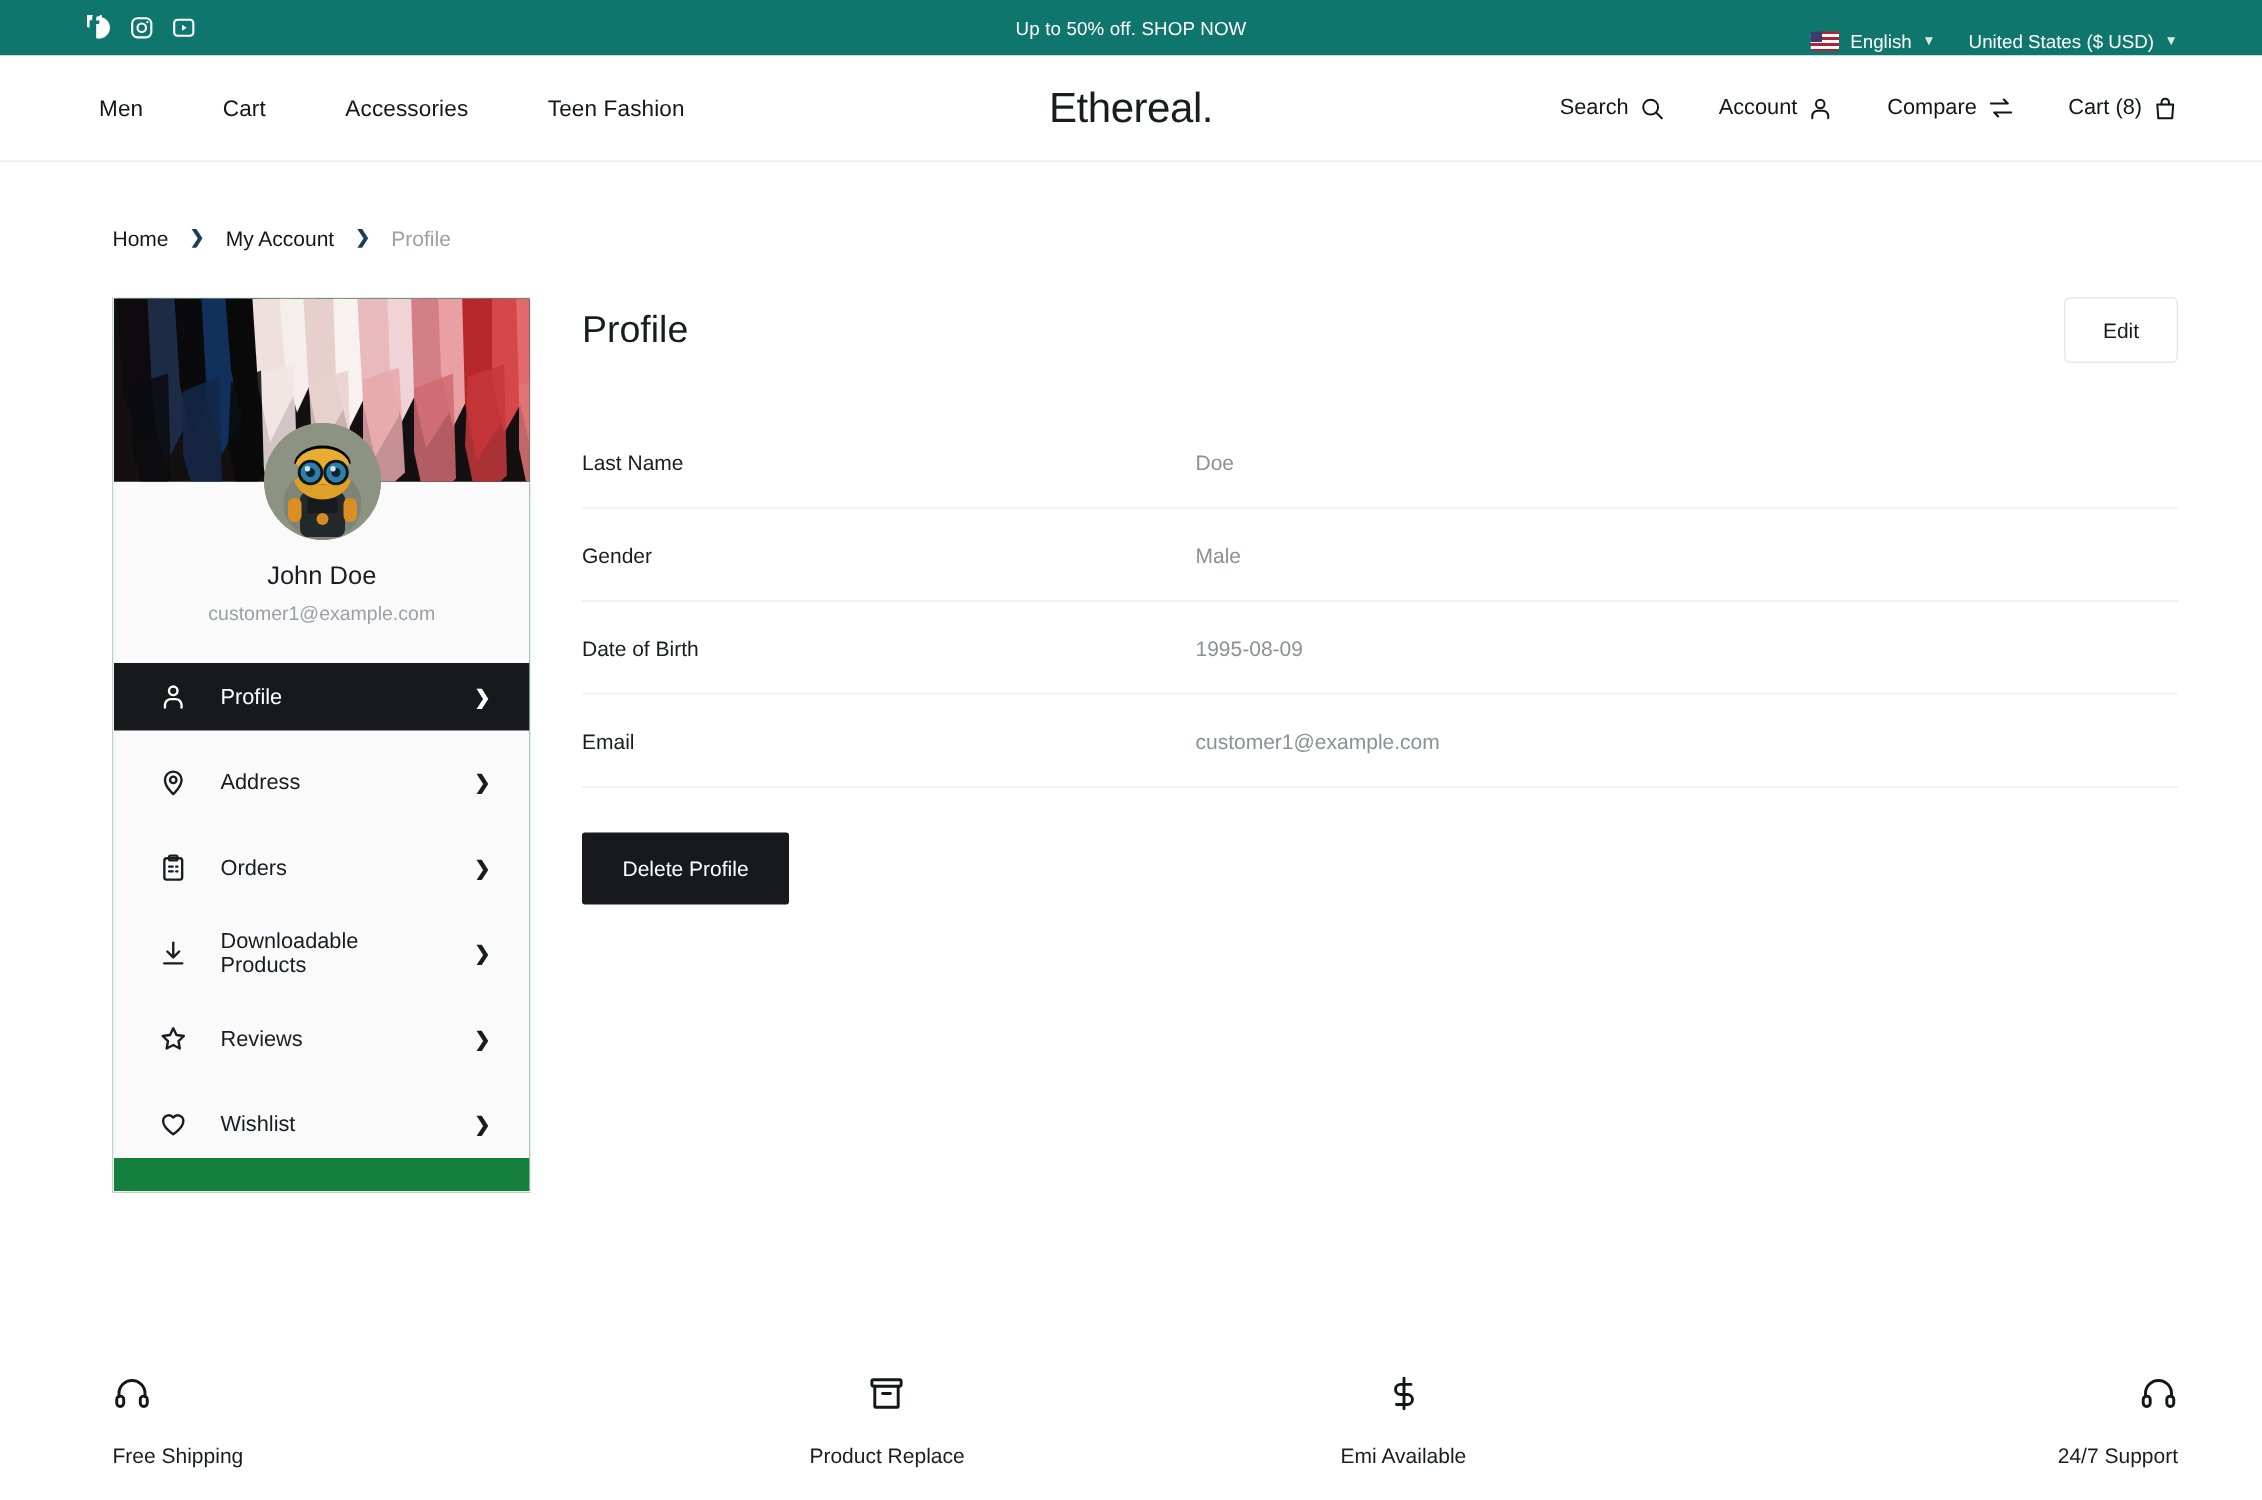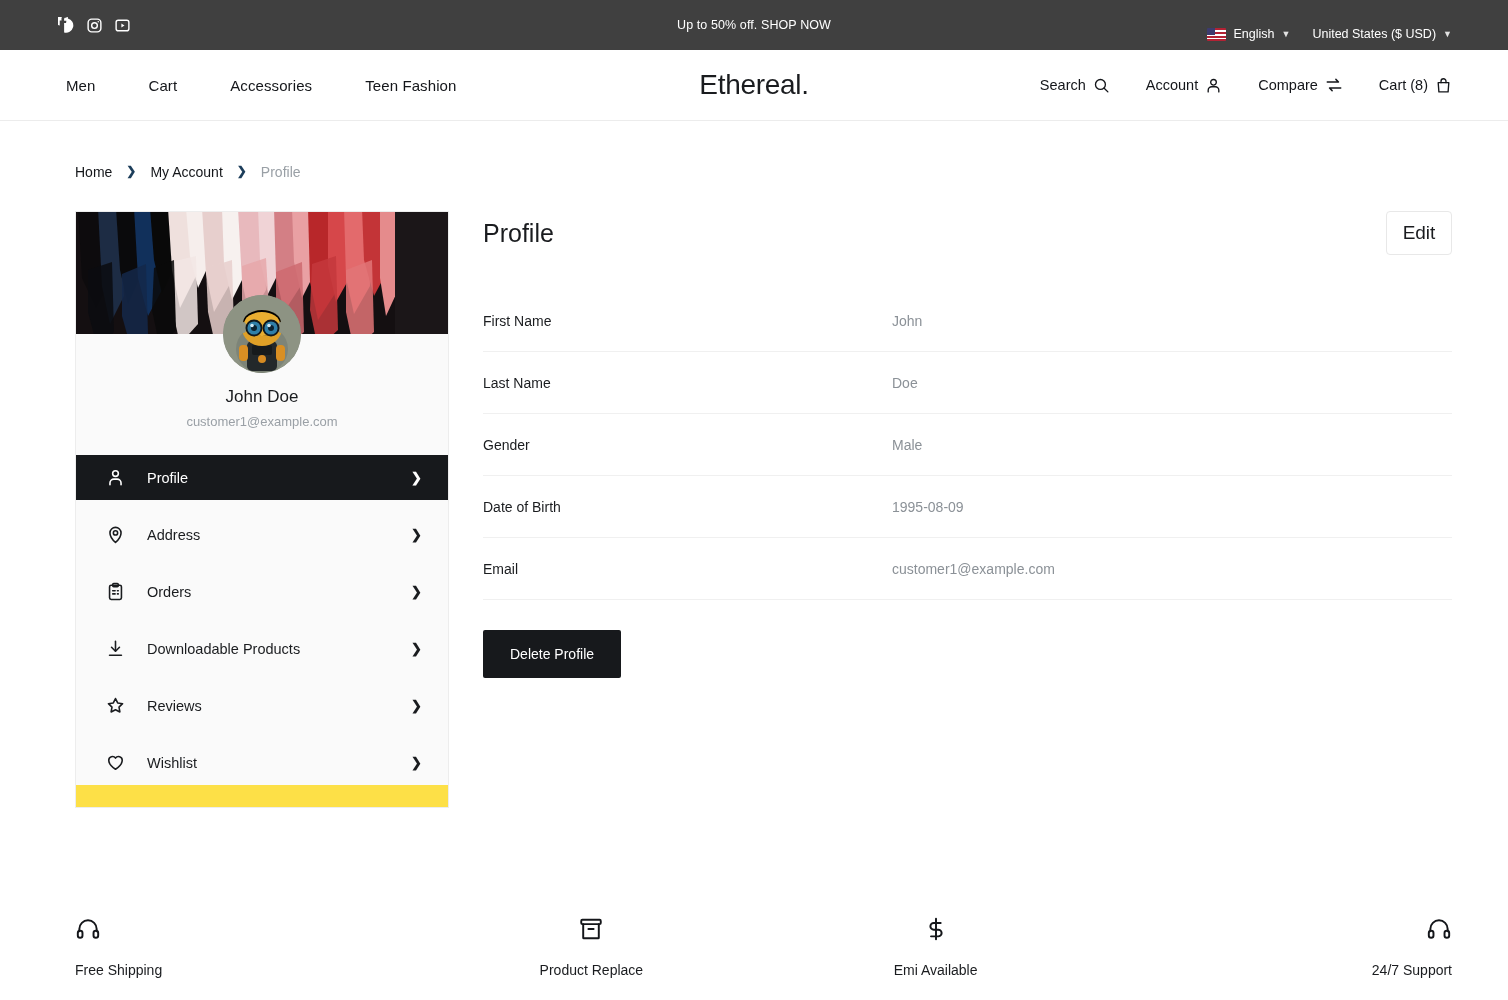--- a/index.html
+++ b/index.html
@@ -6,22 +6,22 @@
   html, body {
     width: 1508px; height: 1000px;
     background: #ffffff;
     font-family: "Liberation Sans", sans-serif;
     color: #14161a;
     overflow: hidden;
   }
 
   
   .announce {
-    height: 50px;
-    background: #404040;
+    height: 37px;
+    background: #0f766e;
     color: #ffffff;
     display: flex;
     align-items: center;
     padding: 0 56px 0 58px;
     position: relative;
     justify-content: center;
   }
   .social { display: flex; align-items: center; gap: 11px; }
   .social .s-ico { width: 17px; height: 17px; display: block; color: #fff; }
   .announce-msg {
@@ -79,21 +79,21 @@
     padding: 43px 0 0 0; font-size: 14px;
   }
   .breadcrumb a { color: #14161a; text-decoration: none; font-weight: 500; }
   .breadcrumb .sep { color: #1c3d5a; font-size: 12px; font-weight: 700; }
   .breadcrumb .cur { color: #9aa0a6; }
 
   .layout { display: flex; gap: 34px; margin-top: 31px; align-items: flex-start; }
 
   
   .sidebar {
-    width: 374px; background: #fde047; border: 1px solid #ededed;
+    width: 279px; background: #15803d; border: 1px solid #ededed;
     overflow: hidden;
   }
   .banner {
     height: 122px; position: relative; overflow: hidden;
     background: #1b1618;
   }
   .profile-head { padding: 0 0 26px; text-align: center; background: #fafafa; }
   .avatar {
     width: 78px; height: 78px; border-radius: 50%;
     margin: -39px auto 0; position: relative; overflow: hidden;
@@ -116,22 +116,22 @@
   .menu-item .mi-chev { font-size: 13px; font-weight: 700; color: #1a1c1f; }
   .menu-item.active .mi-chev { color: #ffffff; }
 
   
   .content { flex: 1; padding-top: 0; }
   .content-head {
     display: flex; align-items: flex-start; justify-content: space-between;
   }
   .title { font-size: 25px; font-weight: 400; color: #1a1c1f; padding-top: 8px; }
   .edit-btn {
-    width: 66px; height: 44px; border: 1px solid #e8e8e8; background: #fff;
-    border-radius: 4px; font-size: 19px; color: #1a1c1f; cursor: pointer;
+    width: 76px; height: 44px; border: 1px solid #e8e8e8; background: #fff;
+    border-radius: 4px; font-size: 14px; color: #1a1c1f; cursor: pointer;
     font-family: "Liberation Sans", sans-serif;
   }
   .rows { margin-top: 35px; }
   .row {
     display: flex; align-items: center; height: 62px;
     border-bottom: 1px solid #f0f0f0; font-size: 14px;
   }
   .row .k { width: 409px; color: #1a1c1f; }
   .row .v { color: #8b9197; }
   .delete-btn {
@@ -385,24 +385,20 @@
     </aside>
 
     <section class="content">
       <div class="content-head">
         <h1 class="title">Profile</h1>
         <button class="edit-btn">Edit</button>
       </div>
 
       <div class="rows">
         <div class="row">
-          <span class="k">First Name</span>
-          <span class="v">John</span>
-        </div>
-        <div class="row">
           <span class="k">Last Name</span>
           <span class="v">Doe</span>
         </div>
         <div class="row">
           <span class="k">Gender</span>
           <span class="v">Male</span>
         </div>
         <div class="row">
           <span class="k">Date of Birth</span>
           <span class="v">1995-08-09</span>

